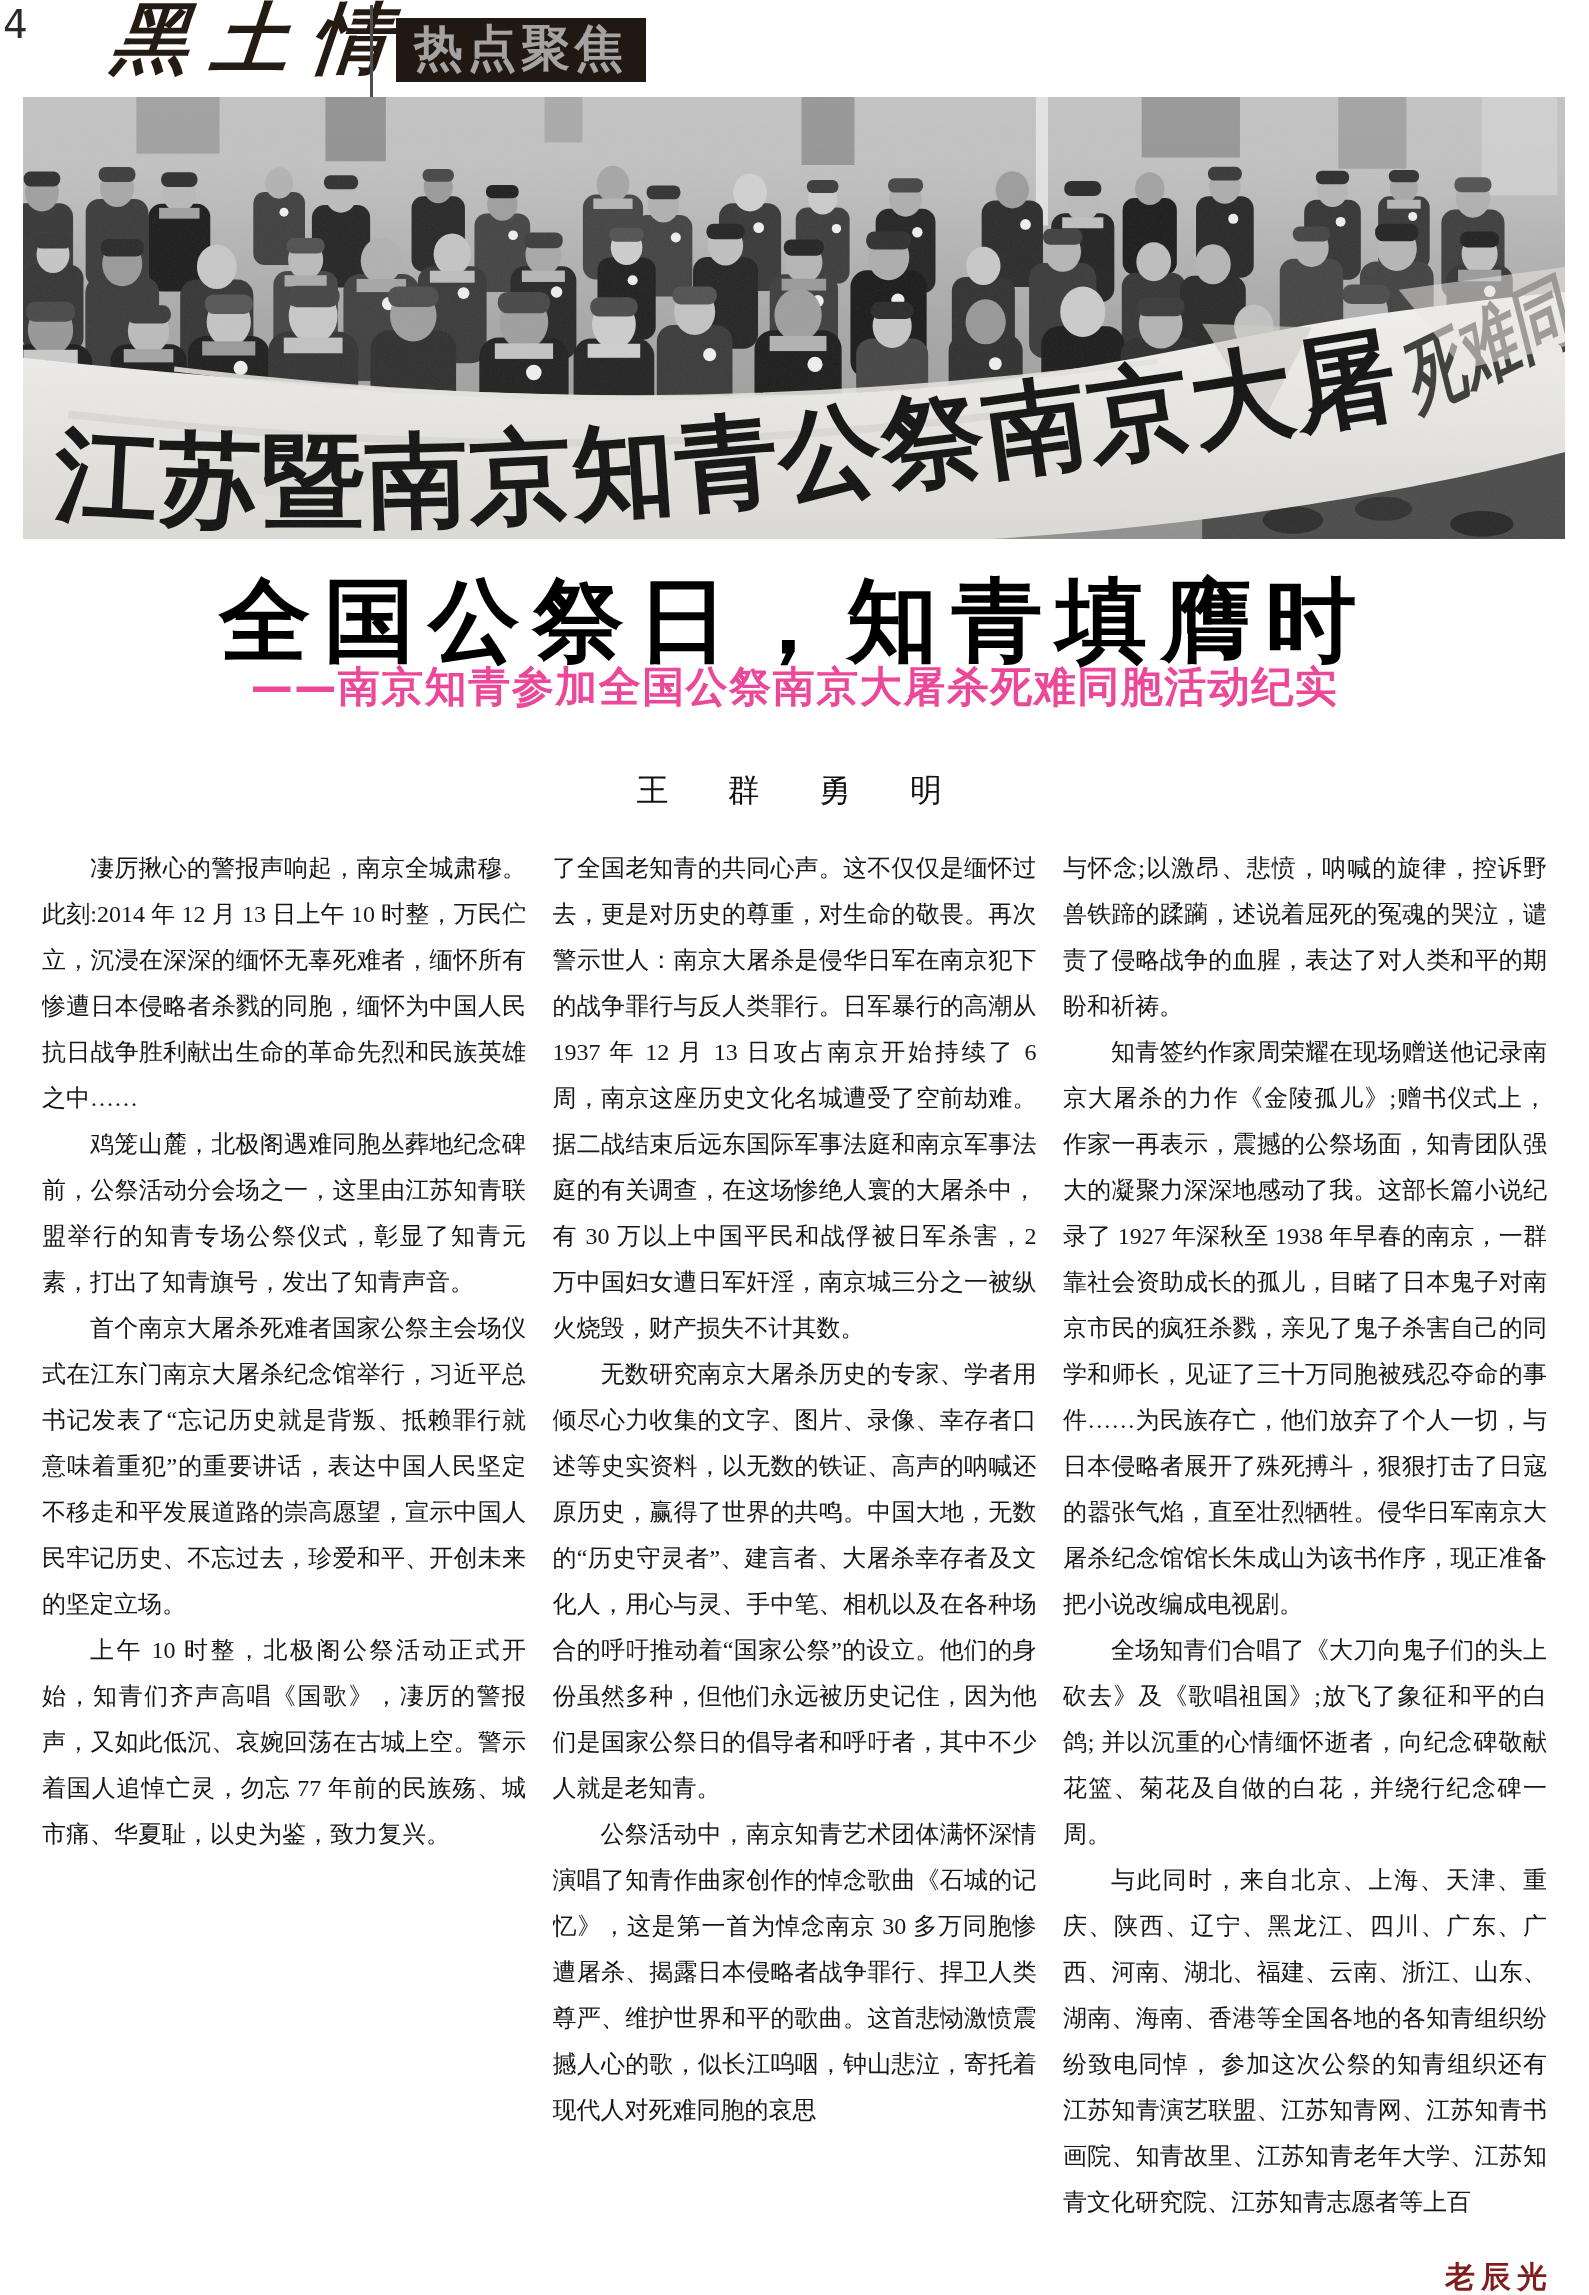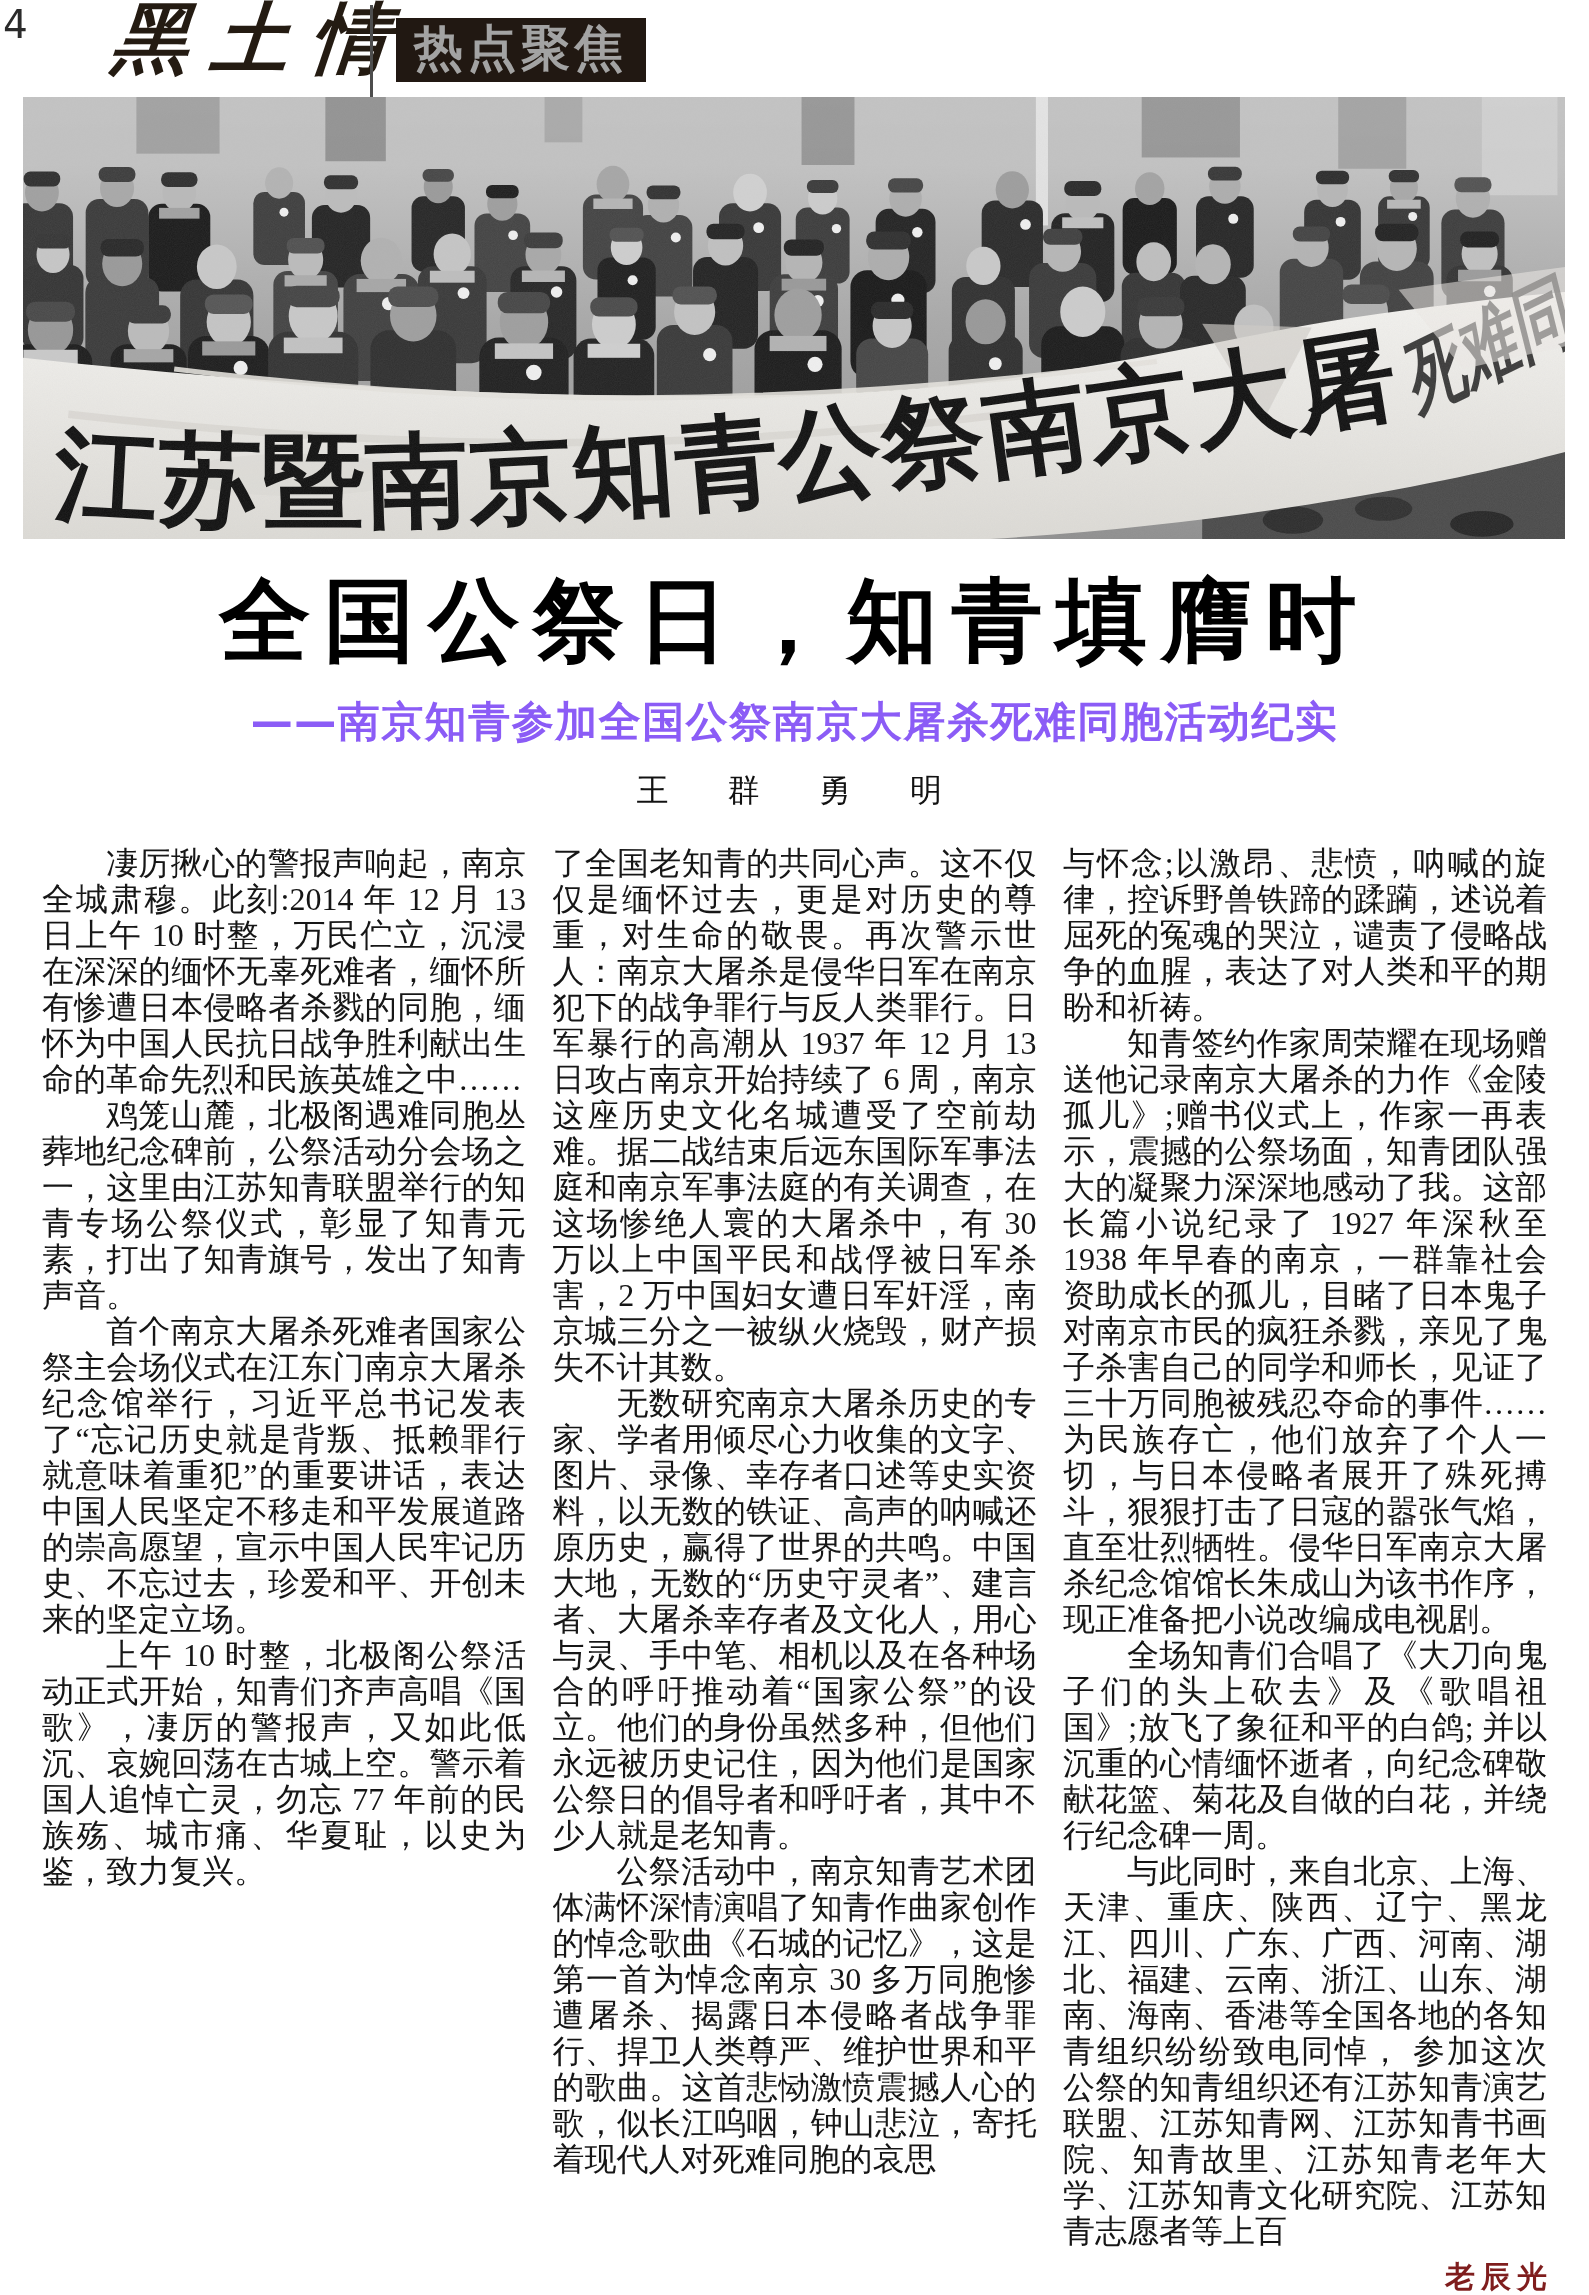--- a/index.html
+++ b/index.html
@@ -15,30 +15,30 @@
   .tagbox{position:absolute;left:396px;top:18px;background:#211812;color:#a3a3a3;
           font-family:"DejaVu Sans",sans-serif;font-weight:bold;font-size:49px;
           letter-spacing:4.5px;padding:6px 18px 9px;line-height:1;white-space:nowrap;}
   
   .photo{position:absolute;left:23px;top:97px;width:1542px;height:442px;background:#b5b5b5;overflow:hidden;}
   .photo svg{display:block;width:100%;height:100%;}
   
   .title{position:absolute;left:0;top:571px;width:100%;text-align:center;
          font-family:"DejaVu Sans",sans-serif;font-weight:900;font-size:91px;
          letter-spacing:13.6px;color:#000;white-space:nowrap;line-height:1.1;}
-  .subtitle{position:absolute;left:0;top:699px;width:100%;text-align:center;
+  .subtitle{position:absolute;left:0;top:664px;width:100%;text-align:center;
             font-family:"DejaVu Sans",sans-serif;font-weight:bold;font-size:42px;
-            letter-spacing:1.5px;color:#8b5cf6;white-space:nowrap;line-height:1.1;}
+            letter-spacing:1.5px;color:#ec4899;white-space:nowrap;line-height:1.1;}
   .byline{position:absolute;left:0;top:773px;width:100%;text-align:center;
           font-size:32px;letter-spacing:10.6px;word-spacing:30px;color:#111;line-height:1.1;}
   
   .cols{position:absolute;left:42px;top:845px;width:1505px;height:1450px;
         display:flex;gap:26.5px;overflow:hidden;}
   .col{width:484px;height:100%;overflow:hidden;text-align:justify;
-       font-size:32px;line-height:36px;color:#161616;}
+       font-size:24px;line-height:46px;color:#161616;}
   .col p{margin:0;padding:0;text-indent:2em;}
   .col p.cont{text-indent:0;}
   
   .watermark{position:absolute;right:36px;bottom:3px;font-family:"DejaVu Sans",sans-serif;
              font-weight:bold;font-size:30px;letter-spacing:6px;color:#7f1d1d;line-height:1;
              text-shadow:-1.5px -1.5px 0 #fff,1.5px -1.5px 0 #fff,-1.5px 1.5px 0 #fff,1.5px 1.5px 0 #fff,
                          -1.5px 0 0 #fff,1.5px 0 0 #fff,0 -1.5px 0 #fff,0 1.5px 0 #fff;}
 </style>
 </head>
 <body>

